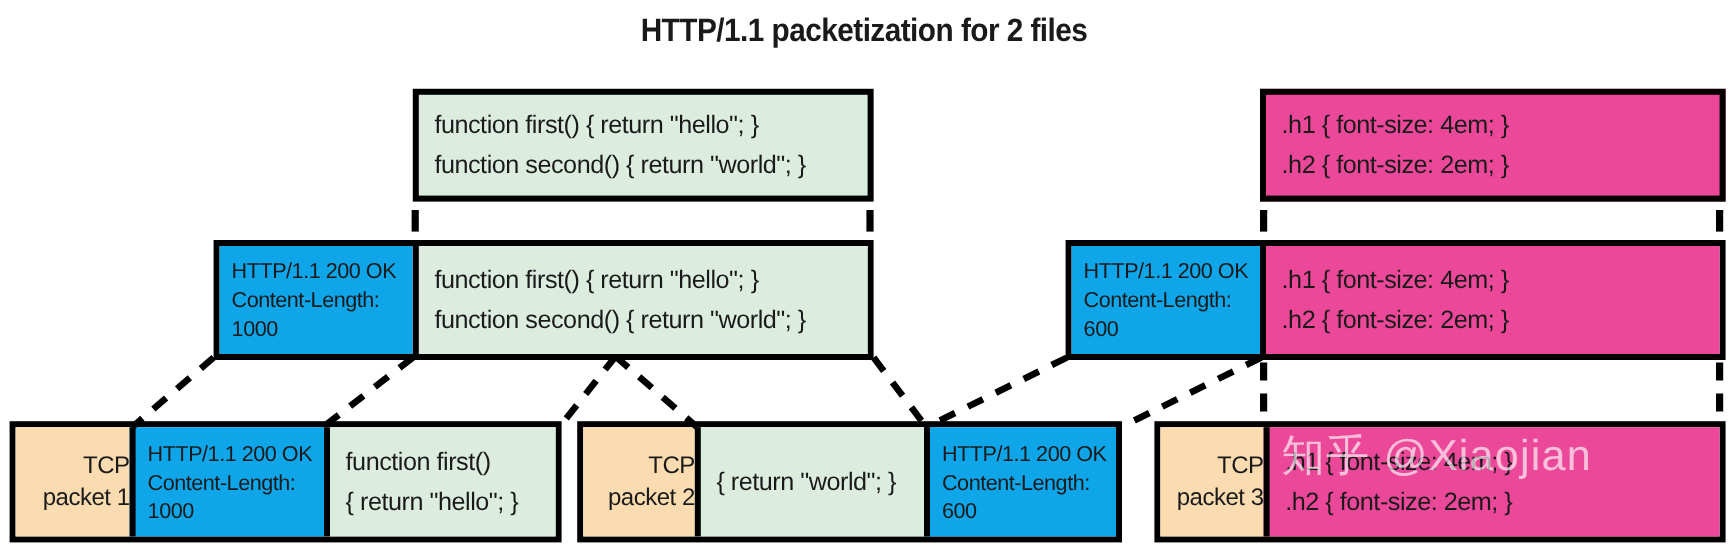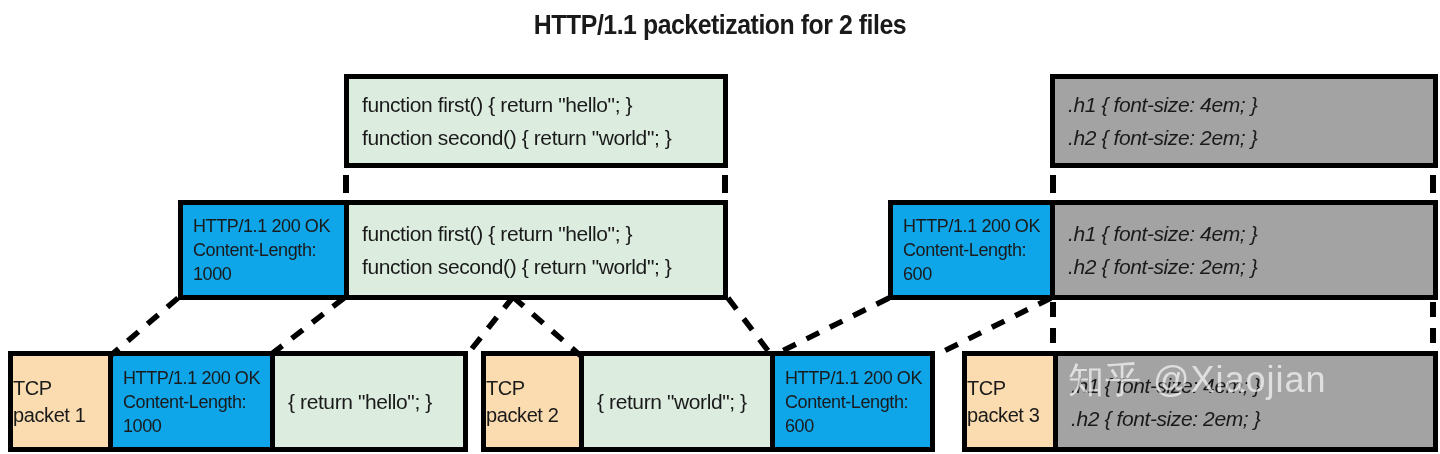--- a/index.html
+++ b/index.html
@@ -30,39 +30,39 @@
     flex-direction: row;
     align-items: stretch;
   }
   .section {
     display: flex;
     flex-direction: column;
     justify-content: center;
   }
   .section + .section { border-left: 5px solid #000; }
   .fill-green  { background: #dcede0; }
-  .fill-purple { background: #a3a3a3; font-style: italic; }
+  .fill-purple { background: #ec4899; }
   .fill-pink   { background: #0ea5e9; }
   .fill-orange { background: #fbdcb0; }
   .code-text {
     padding-left: 13px;
     font-size: 21px;
     letter-spacing: -0.4px;
     line-height: 33px;
     white-space: nowrap;
   }
   .hdr-text {
     padding-left: 10px;
     font-size: 18px;
     letter-spacing: -0.4px;
     line-height: 24px;
     white-space: nowrap;
   }
   .tcp-text {
-    text-align: left;
+    text-align: right;
     font-size: 20px;
     letter-spacing: -0.4px;
     line-height: 27px;
     white-space: nowrap;
   }
   .connectors {
     position: absolute;
     top: 0; left: 0;
     pointer-events: none;
   }
@@ -125,20 +125,21 @@
     <div class="section fill-orange" style="width:95px;">
       <div class="tcp-text">TCP</div>
       <div class="tcp-text pkt">packet 1</div>
     </div>
     <div class="section fill-pink" style="width:162px;">
       <div class="hdr-text">HTTP/1.1 200 OK</div>
       <div class="hdr-text">Content-Length:</div>
       <div class="hdr-text">1000</div>
     </div>
     <div class="section fill-green" style="flex:1;">
+      <div class="code-text">function first()</div>
       <div class="code-text">{ return "hello"; }</div>
     </div>
   </div>
 
   <div class="box" style="left:481px; top:351px; width:454px; height:101px;">
     <div class="section fill-orange" style="width:93px;">
       <div class="tcp-text">TCP</div>
       <div class="tcp-text pkt">packet 2</div>
     </div>
     <div class="section fill-green" style="width:191px;">

